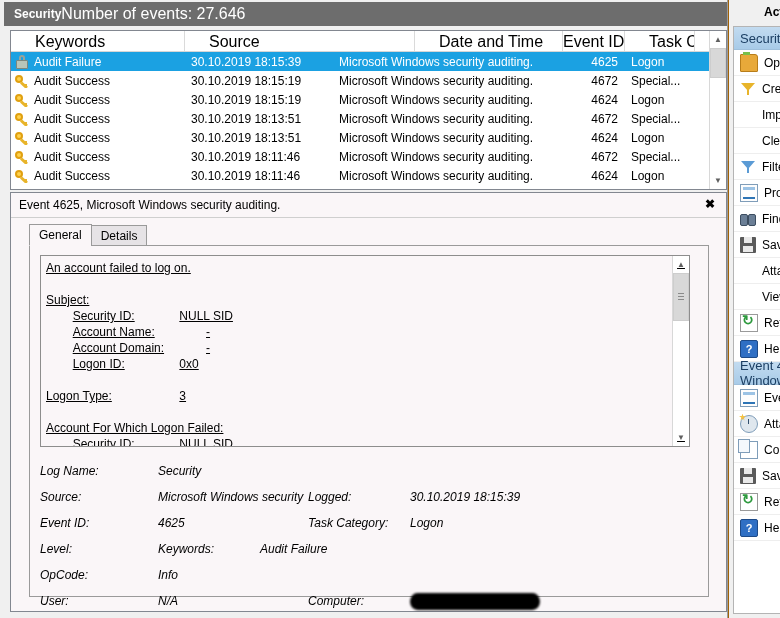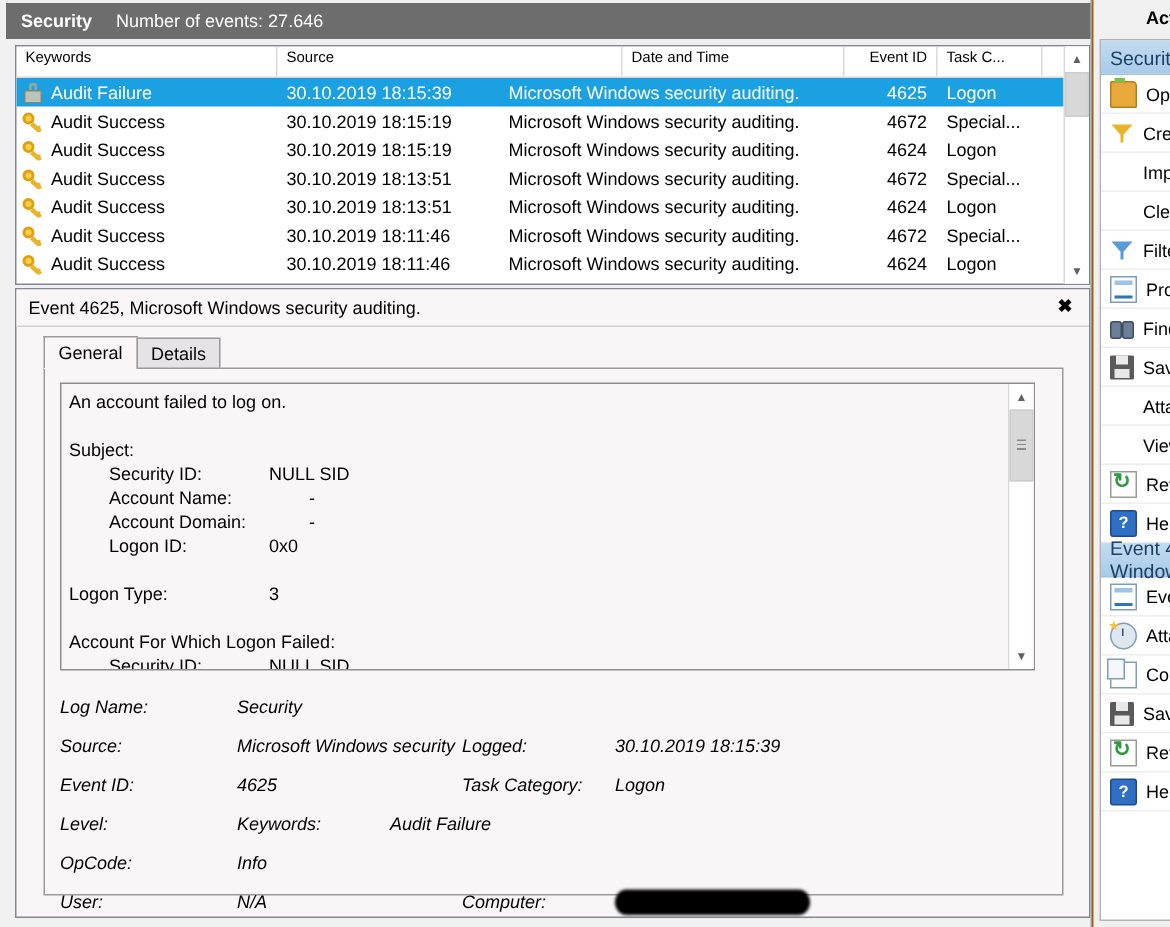--- a/index.html
+++ b/index.html
@@ -26,43 +26,43 @@
   .log-title {
     position: absolute; left: 4px; top: 2px;
     width: 723px; height: 24px;
     background: #6d6d6d;
     color: #ffffff;
     display: flex; align-items: center;
     padding-left: 10px;
     box-sizing: border-box;
   }
   .log-title .name { font-weight: bold; font-size: 12px; }
-  .log-title .count { font-size: 12px; margin-left: 16px; font-weight: normal; }
+  .log-title .count { font-size: 16px; font-weight: normal; }
 
   
   .list-wrap {
     position: absolute; left: 10px; top: 30px;
     width: 717px; height: 160px;
     background: #ffffff;
     border: 1px solid #828790;
     box-sizing: border-box;
     display: flex;
   }
   .list-inner { flex: 1 1 auto; position: relative; overflow: hidden; }
 
   .grid-head {
     display: flex;
     height: 21px;
     background: #ffffff;
     border-bottom: 1px solid #d6d6d6;
     box-sizing: border-box;
   }
   .grid-head .th {
-    font-size: 10px; color: #000;
-    padding: 2px 0 0 6px;
+    font-size: 16px; color: #000;
+    padding: 2px 0 0 24px;
     box-sizing: border-box;
     border-right: 1px solid #dadada;
     white-space: nowrap; overflow: hidden;
   }
   .grid-head .th.num { text-align: right; padding-right: 6px; padding-left: 0; }
 
   .col-kw   { width: 174px; }
   .col-date { width: 148px; }
   .col-src  { width: 230px; }
   .col-eid  { width: 62px; }
@@ -191,20 +191,21 @@
     box-sizing: border-box;
   }
 
   .desc-wrap {
     position: absolute; left: 10px; top: 9px;
     width: 650px; height: 192px;
     border: 1px solid #8d8d8d;
     background: #faf6f8;
     box-sizing: border-box;
     display: flex;
+    text-decoration: underline;
   }
   .desc {
     flex: 1 1 auto;
     padding: 4px 0 0 5px;
     overflow: hidden;
     font-size: 12px;
     line-height: 16px;
     white-space: pre;
     box-sizing: border-box;
   }

